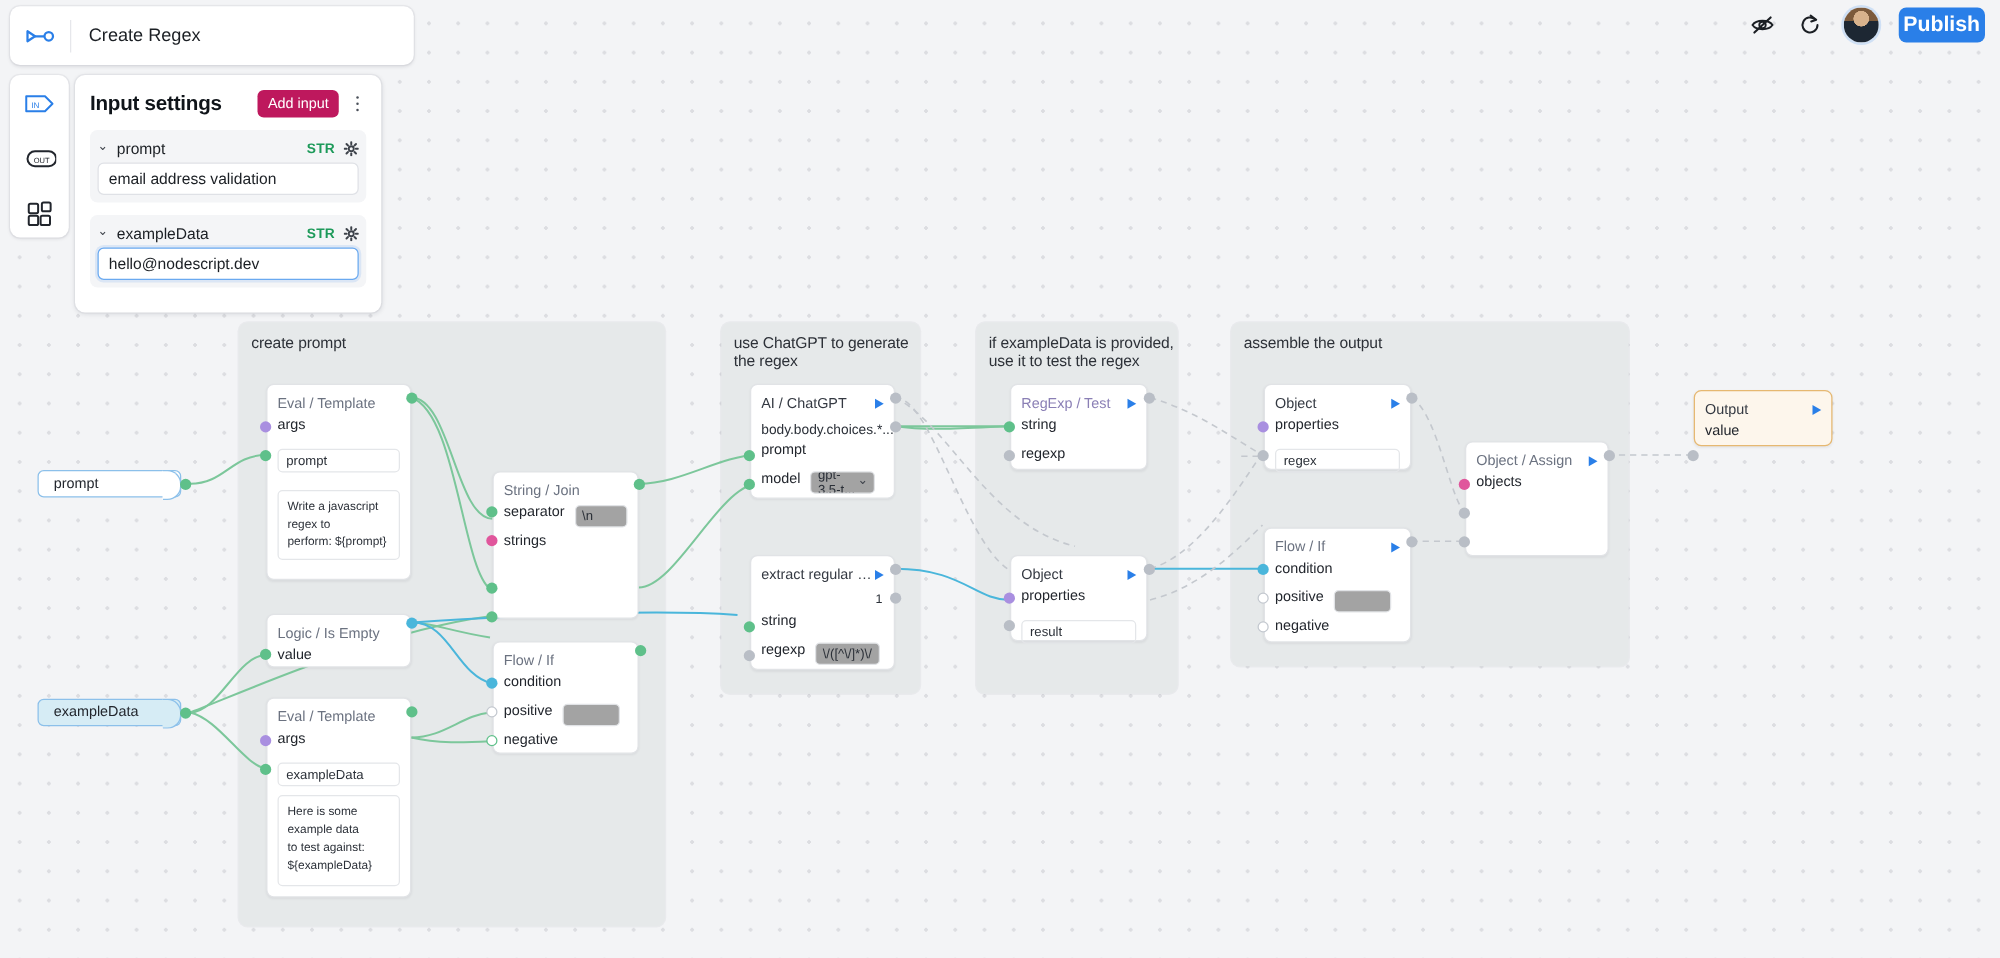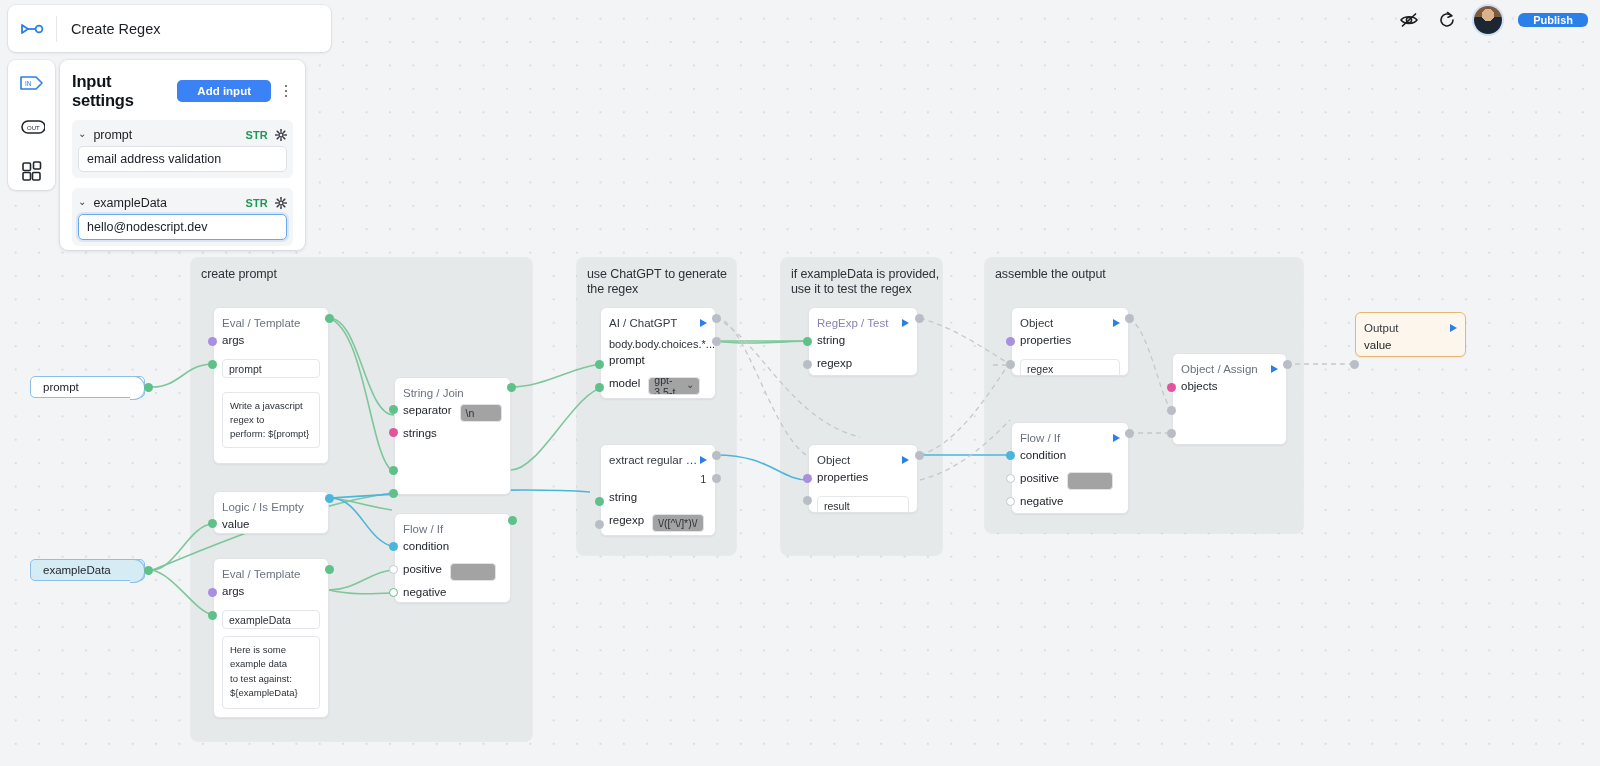--- a/index.html
+++ b/index.html
@@ -39,22 +39,22 @@
 
   
   .panel {
     position: absolute; left: 60px; top: 60px; width: 245px; height: 190px;
     background: #fff; border-radius: 8px; z-index: 25; padding: 12px 12px 10px 12px;
     box-shadow: 0 1px 4px rgba(16,24,40,.12), 0 0 0 1px rgba(16,24,40,.04);
   }
   .panel-head { display: flex; align-items: center; gap: 8px; }
   .panel-title { font-size: 16.5px; font-weight: 700; color: #0f1419; letter-spacing: -.2px; flex: 1; }
   .btn-add {
-    background: #3b82f6; color: #fff; border: none; border-radius: 5px;
-    font-size: 11.5px; font-weight: 700; padding: 5px 20px; cursor: pointer;
+    background: #be185d; color: #fff; border: none; border-radius: 5px;
+    font-size: 11.5px; font-weight: 400; padding: 5px 8px; cursor: pointer;
     font-family: "Liberation Sans", sans-serif;
   }
   .kebab { width: 14px; height: 18px; display: flex; flex-direction: column; align-items: center;
            justify-content: center; gap: 2.5px; cursor: pointer; }
   .kebab i { width: 2.6px; height: 2.6px; background: #4a5059; border-radius: 50%; display: block; }
 
   .field-group { margin-top: 10px; background: #f4f5f7; border-radius: 6px; padding: 4px 6px 6px 6px; }
   .field-head { display: flex; align-items: center; height: 22px; gap: 7px; }
   .chev { font-size: 10px; color: #3d424a; line-height: 1; transform: translateY(-1px); }
   .field-name { font-size: 12.5px; color: #1b1f24; flex: 1; }
@@ -70,22 +70,22 @@
   
   .toolbar { position: absolute; right: 12px; top: 6px; display: flex; align-items: center; gap: 16px; z-index: 30; }
   .tb-icon { cursor: pointer; display: flex; align-items: center; justify-content: center; width: 22px; height: 22px; }
   .avatar {
     width: 28px; height: 28px; border-radius: 50%; overflow: hidden; cursor: pointer;
     background: radial-gradient(circle at 50% 32%, #d8b28c 0 26%, transparent 27%),
                 linear-gradient(#7c5a3b 0 38%, #1d2733 38% 100%);
     box-shadow: 0 0 0 2px #cfe0f5;
   }
   .btn-publish {
-    background: #2a7fe8; color: #fff; border: none; border-radius: 6px; height: 14px;
-    padding: 0 15px; font-size: 11px; font-weight: 700; cursor: pointer;
+    background: #2a7fe8; color: #fff; border: none; border-radius: 6px; height: 28px;
+    padding: 0 4px; font-size: 17px; font-weight: 700; cursor: pointer;
     font-family: "Liberation Sans", sans-serif;
   }
 
   
   .group {
     position: absolute; background: #e6e9ea; border-radius: 7px; z-index: 2;
     box-shadow: 0 0 0 1px rgba(16,24,40,.045);
   }
   .group-label {
     position: absolute; left: 10px; top: 9px; font-size: 12.5px; color: #2d3138;

